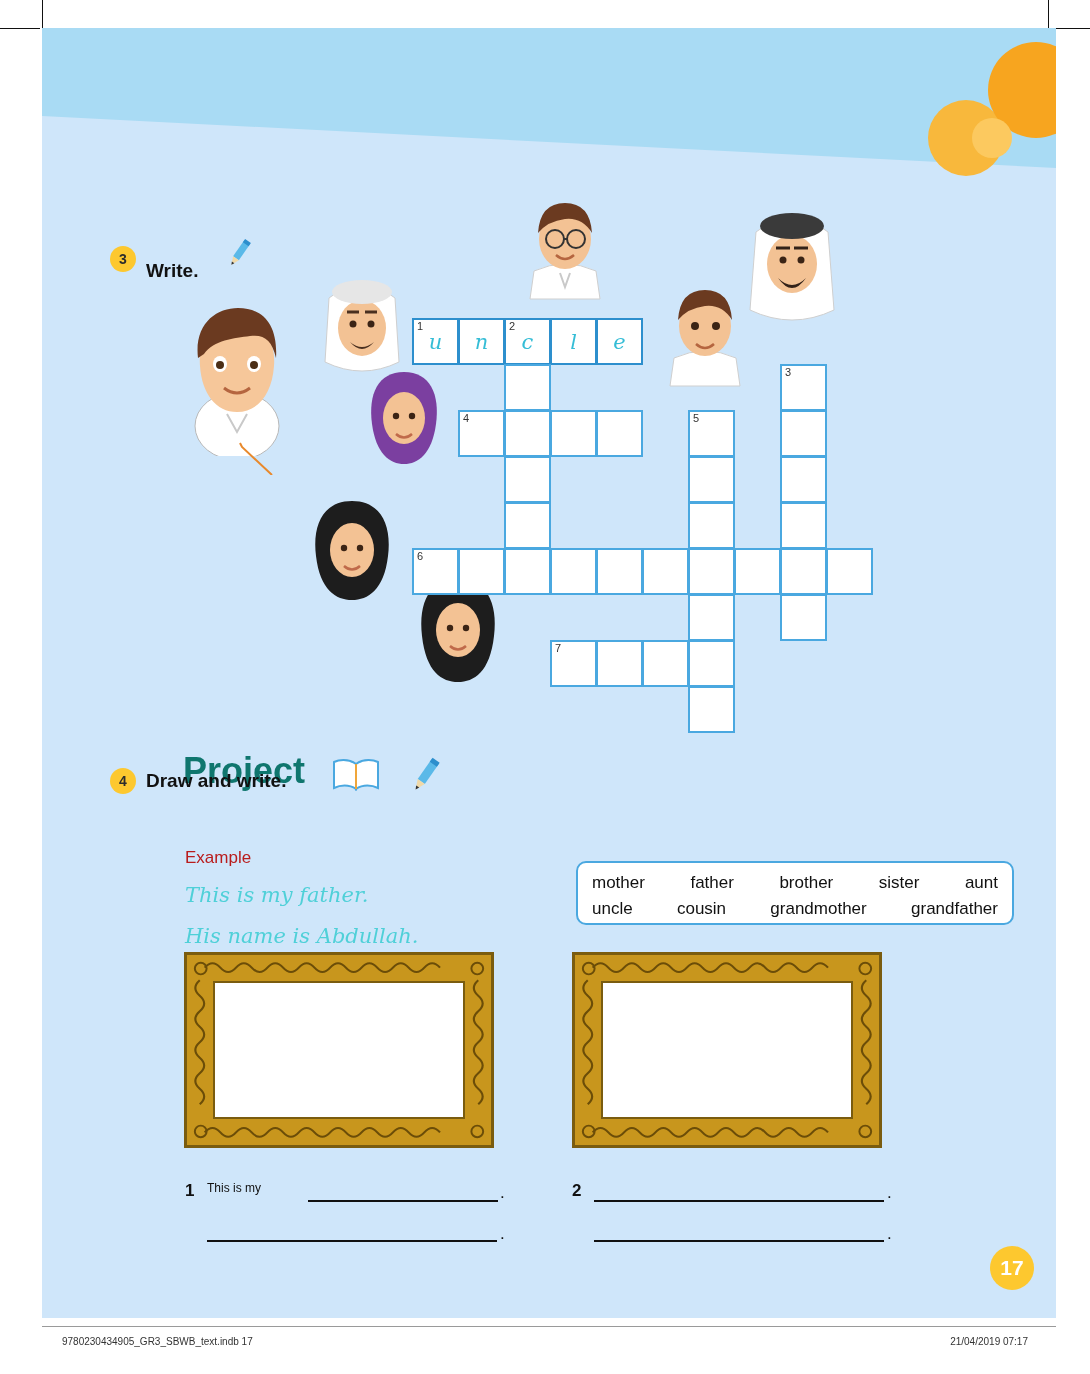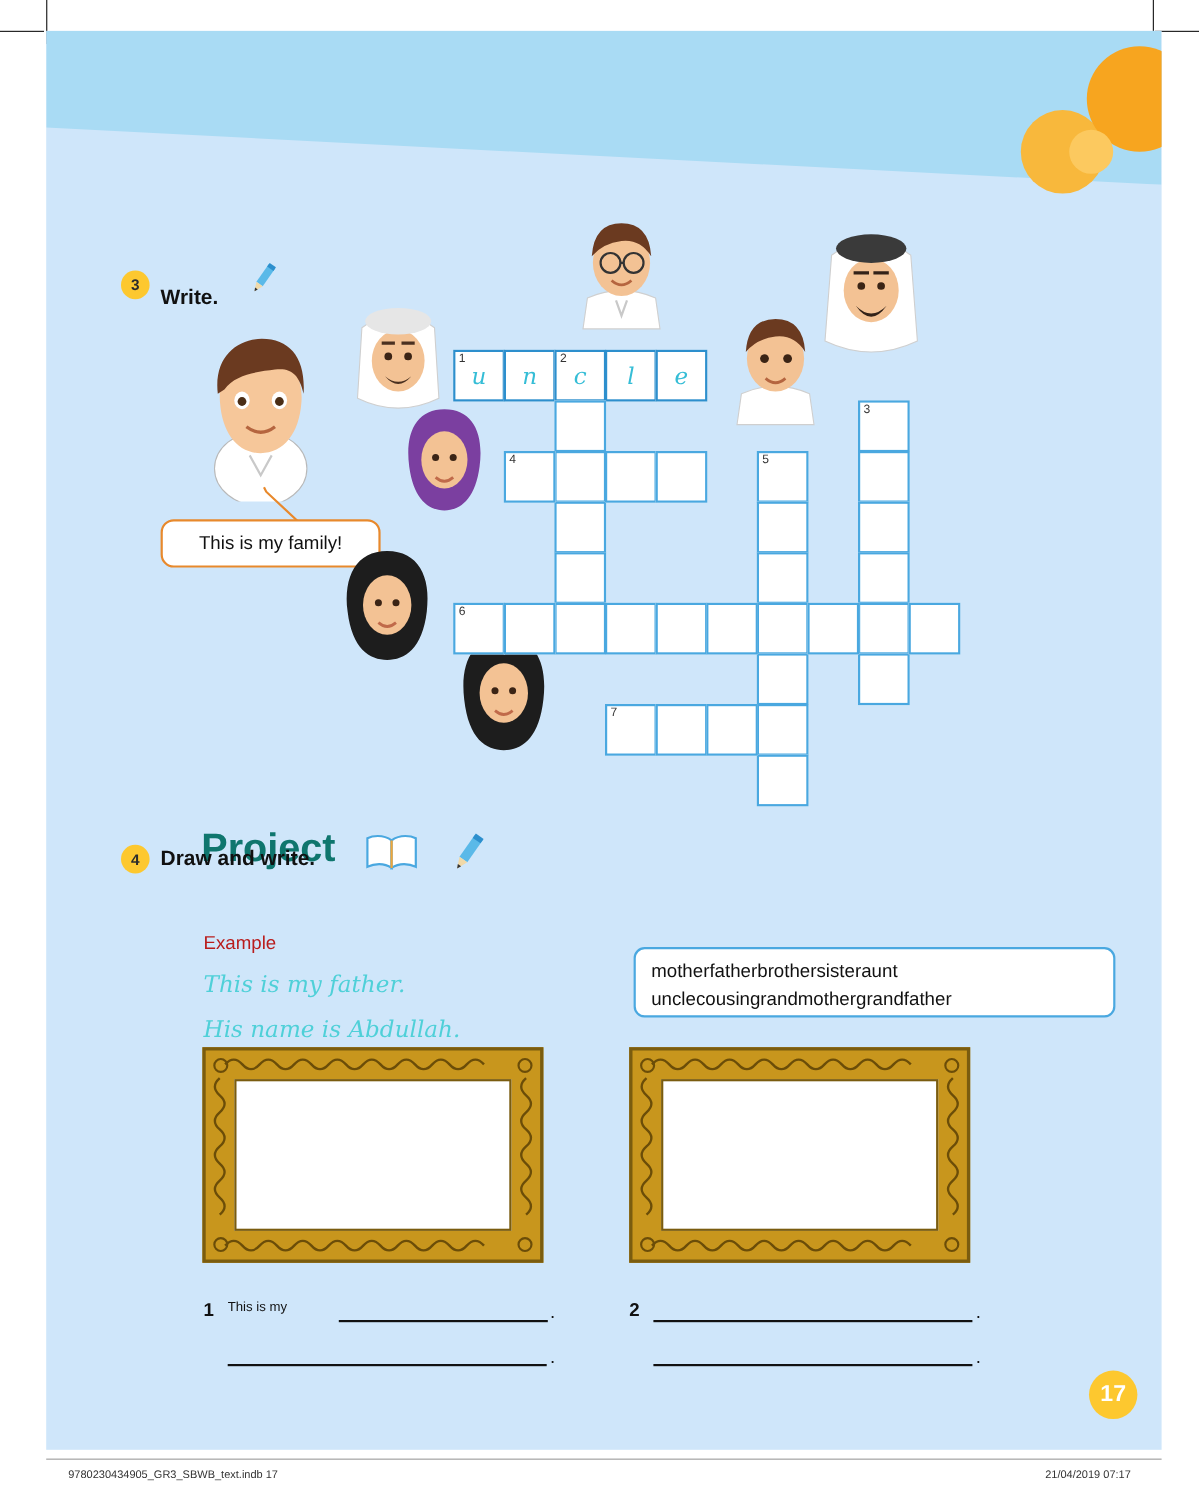--- a/index.html
+++ b/index.html
@@ -153,21 +153,21 @@
     width: 438px; height: 64px;
     border: 2px solid #4aa8e0;
     border-radius: 10px;
     background: #ffffff;
     box-sizing: border-box;
     padding: 7px 14px;
     font-size: 17px;
     color: #111;
     line-height: 26px;
   }
-  .wordrow { display: flex; }
+  .wordrow { display: flex; justify-content: space-between; }
   .wordrow span { white-space: nowrap; }
 
   
   .frame {
     position: absolute;
     width: 310px; height: 196px;
     background: #c8961d;
     border: 3px solid #7a5c0f;
     box-sizing: border-box;
     padding: 26px;
@@ -276,21 +276,20 @@
         <circle cx="48" cy="69" r="4" fill="#4b2e16"></circle>
       <ellipse cx="82" cy="68" rx="7" ry="8" fill="#fff"></ellipse>
         <circle cx="82" cy="69" r="4" fill="#4b2e16"></circle>
       <path d="M52 92 Q65 102 78 92" stroke="#b5653f" stroke-width="3" fill="none"></path>
       <path d="M55 118 L65 136 L75 118" stroke="#c9c9c9" stroke-width="2" fill="#fff"></path>
     </svg>
   </div>
   <svg class="speech-tail" viewBox="0 0 36 34">
     <path d="M34 34 L4 6 L2 2" stroke="#e8892c" stroke-width="2" fill="none"></path>
   </svg>
-  <div class="speech">This is my family!</div>
 
   <div class="avatar" style="left:275px; top:248px;">
     <svg width="90" height="110" viewBox="0 0 90 110">
       <path d="M12 22 Q45 -4 78 22 L82 86 Q45 104 8 86 Z" fill="#ffffff" stroke="#cfcfcf"></path>
       <ellipse cx="45" cy="52" rx="24" ry="28" fill="#f3c294"></ellipse>
       <ellipse cx="45" cy="16" rx="30" ry="12" fill="#e6e6e6"></ellipse>
       <circle cx="36" cy="48" r="3.5" fill="#3b2415"></circle>
         <circle cx="54" cy="48" r="3.5" fill="#3b2415"></circle>
       <path d="M33 66 Q45 76 57 66 Q45 80 33 66Z" fill="#4a3020"></path>
       <path d="M30 36 h12 M48 36 h12" stroke="#4a3020" stroke-width="3"></path>

